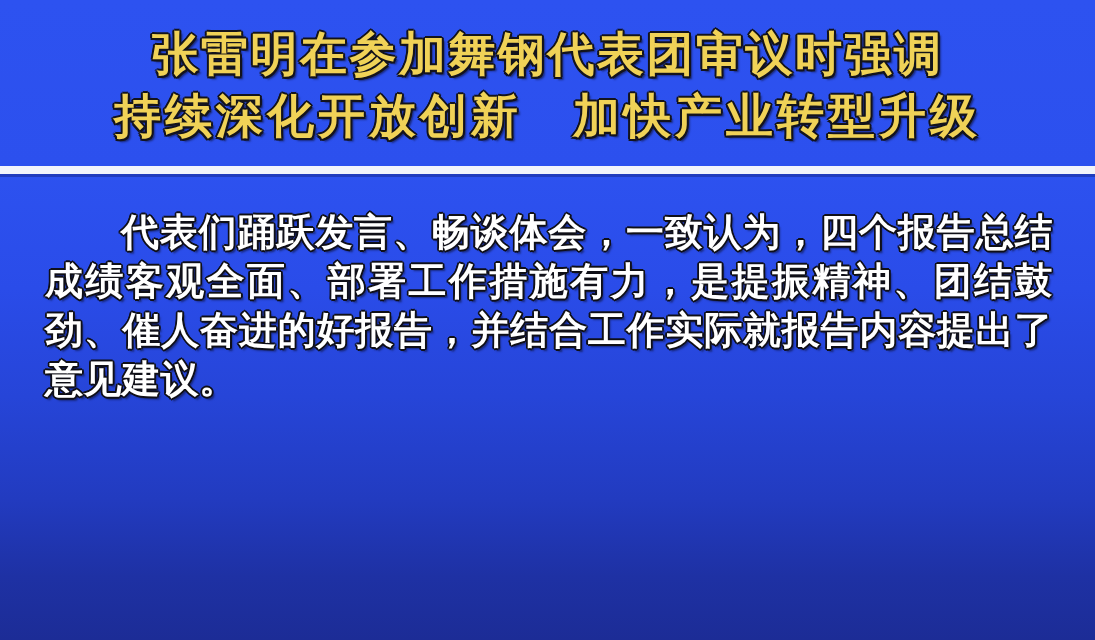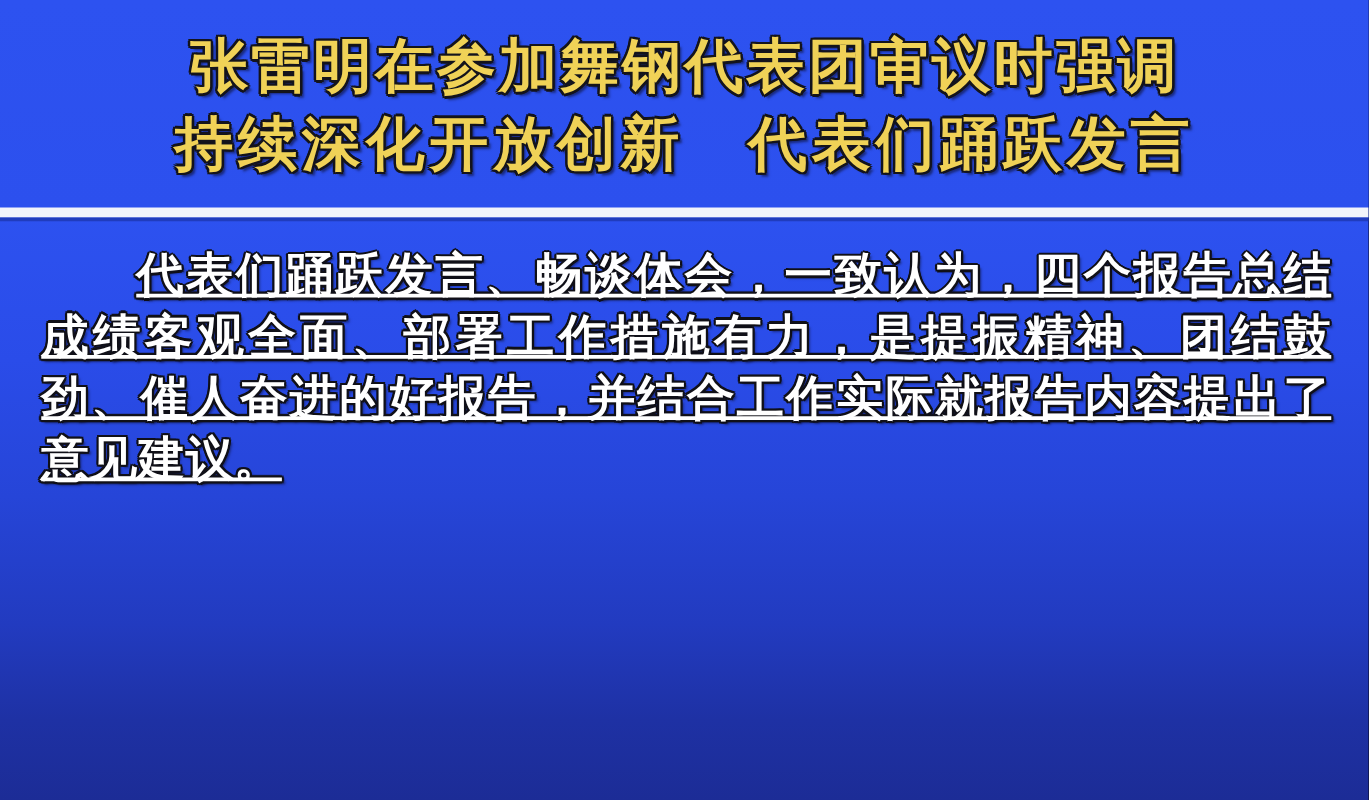--- a/index.html
+++ b/index.html
@@ -97,47 +97,46 @@
   }
 
   .para {
     color: #ffffff;
     font-size: 38px;
     line-height: 49px;
     font-weight: bold;
     text-align: justify;
     text-justify: inter-character;
     letter-spacing: 0.5px;
-    margin: 0;
+    margin: 12px;
     text-indent: 76px;
     text-shadow:
       -1.4px -1.4px 0 #101018,
        1.4px -1.4px 0 #101018,
       -1.4px  1.4px 0 #101018,
        1.4px  1.4px 0 #101018,
        0px   -1.8px 0 #101018,
        0px    1.8px 0 #101018,
       -1.8px  0px   0 #101018,
        1.8px  0px   0 #101018,
        2.5px  2.5px 2px rgba(8,8,26,0.5);
-    text-decoration: underline;
   }
 
   .para + .para {
     margin-top: 0;
   }
 </style>
 </head>
 <body>
 
 <div id="screen">
 
   <div id="title-block">
     <div class="title-line" id="title-line-1">张雷明在参加舞钢代表团审议时强调</div>
-    <div class="title-line" id="title-line-2">持续深化开放创新　代表们踊跃发言</div>
+    <div class="title-line" id="title-line-2">持续深化开放创新　加快产业转型升级</div>
   </div>
 
   <div id="divider"></div>
   <div id="divider-shadow"></div>
 
   <div id="body-block">
     <p class="para">代表们踊跃发言、畅谈体会，一致认为，四个报告总结成绩客观全面、部署工作措施有力，是提振精神、团结鼓劲、催人奋进的好报告，并结合工作实际就报告内容提出了意见建议。</p>
   </div>
 
 </div>

